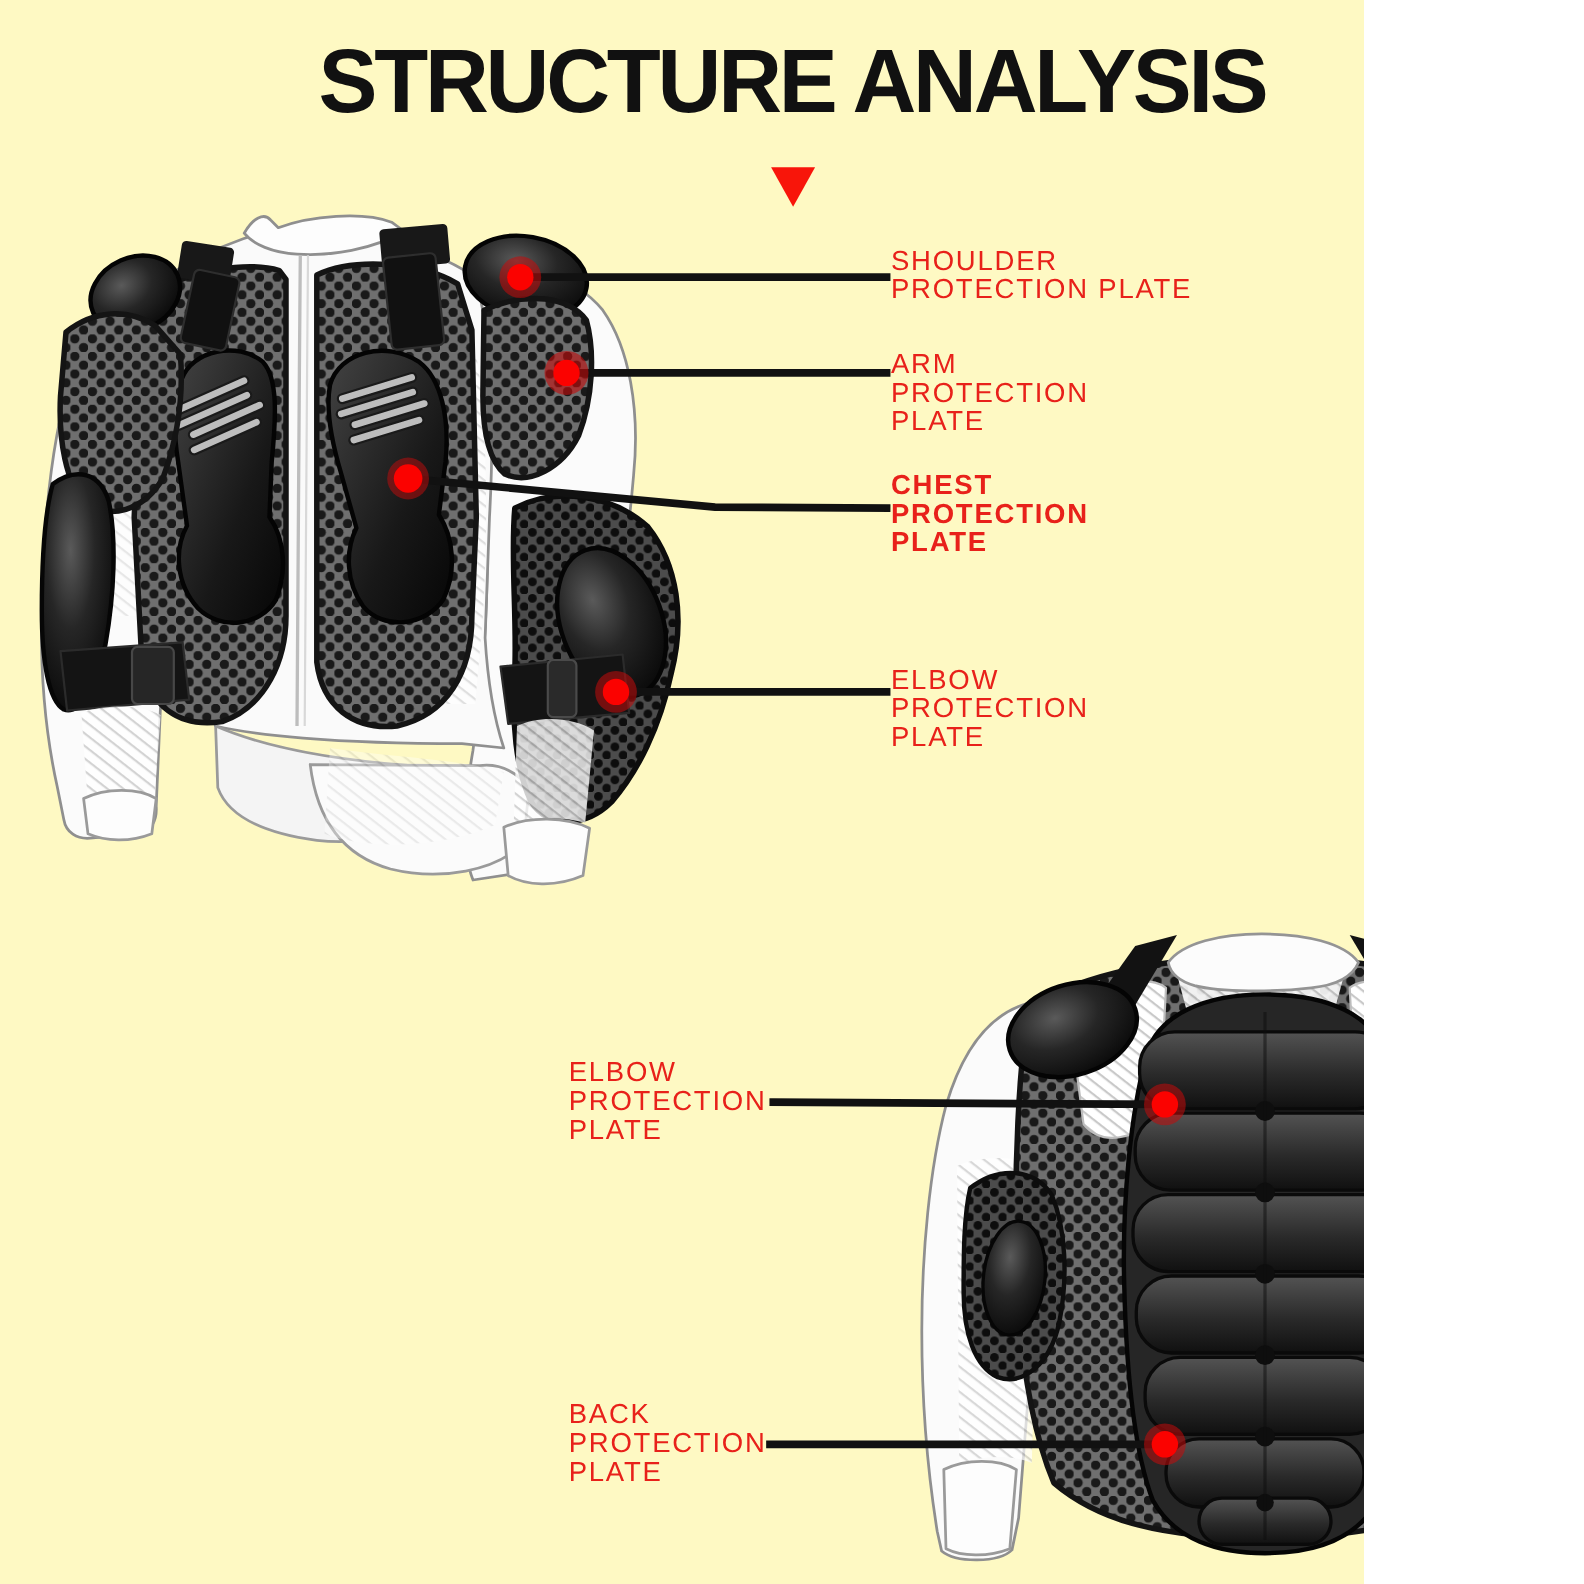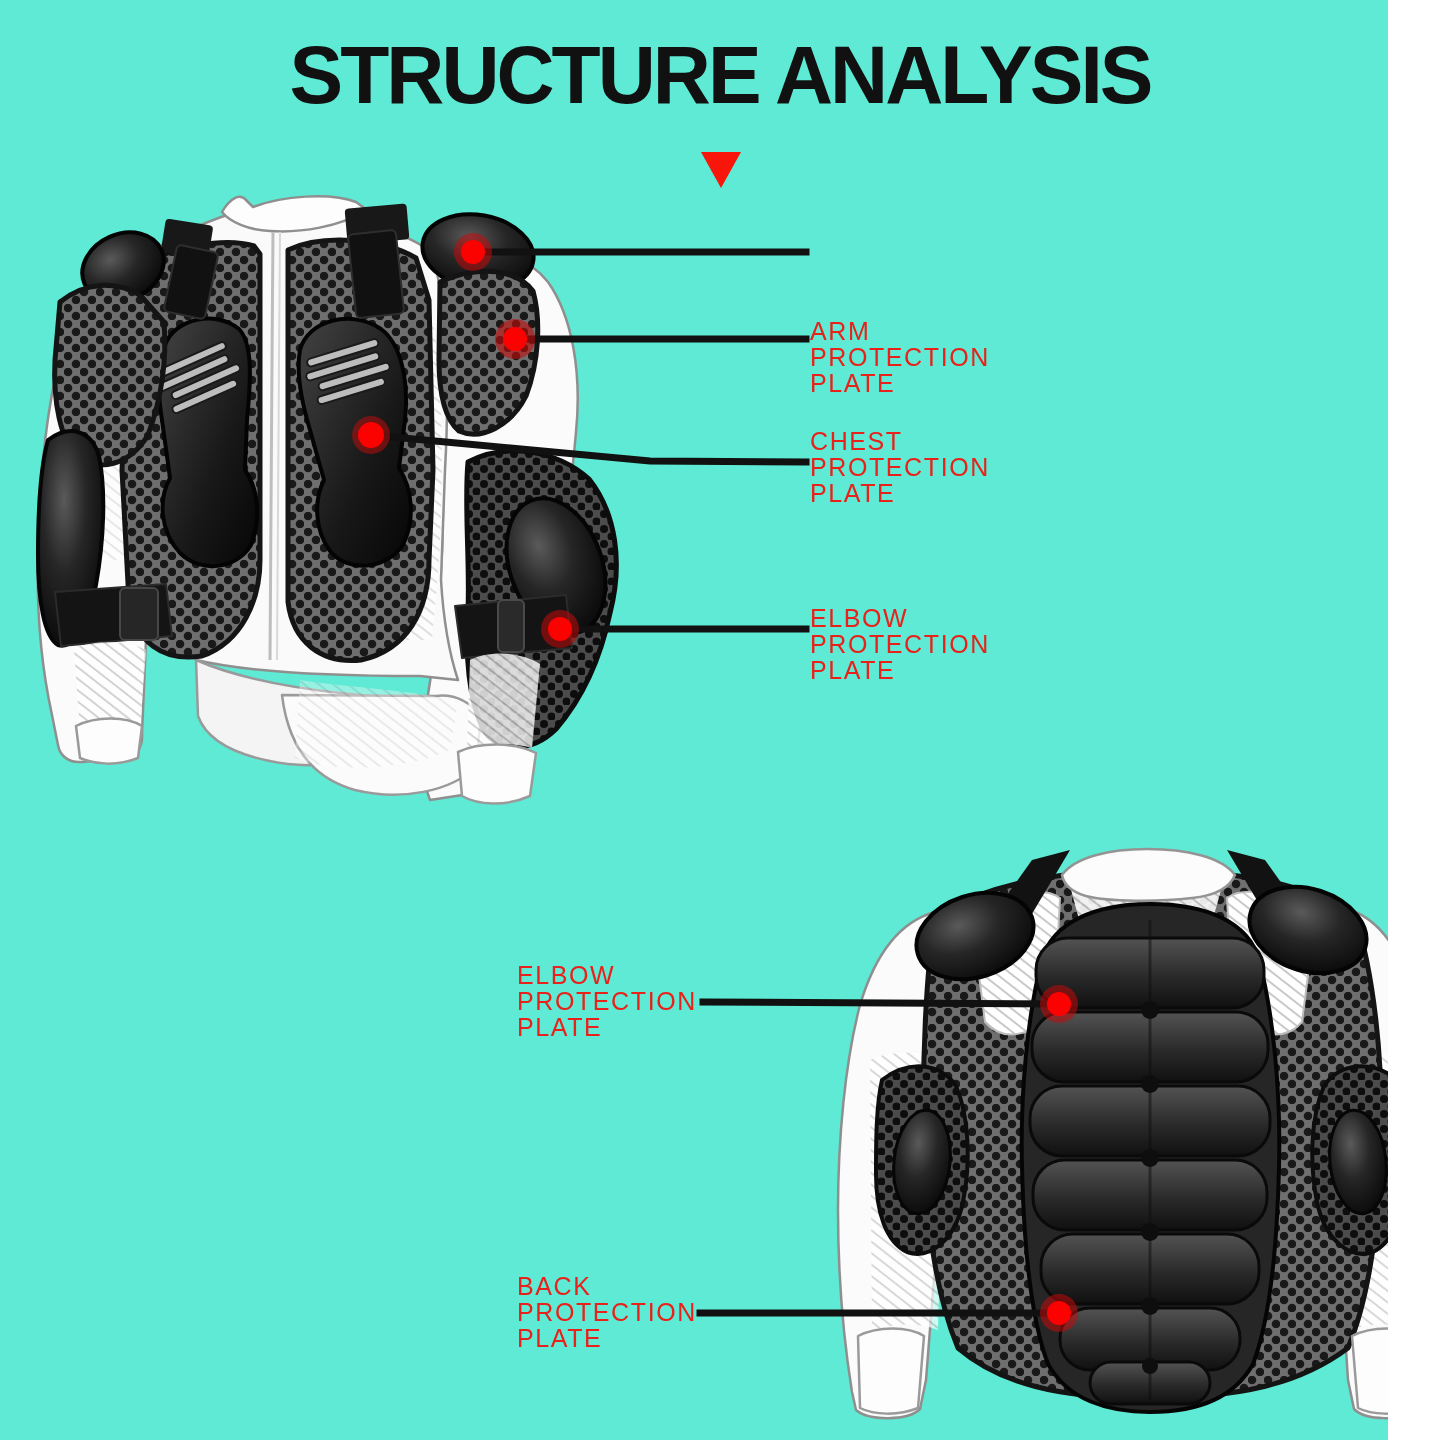--- a/index.html
+++ b/index.html
@@ -1,16 +1,16 @@
 <!DOCTYPE html>
 <html><head>
 <meta charset="utf-8">
 <style>
   html,body{margin:0;padding:0;background:#ffffff;}
-  .page{position:relative;width:1388px;height:1440px;background:#5eead4;overflow:hidden;
+  .page{position:relative;width:1240px;height:1440px;background:#fef9c3;overflow:hidden;
         font-family:"Liberation Sans", sans-serif;}
   .title{position:absolute;left:0;top:34px;width:1440px;text-align:center;
          font-size:82px;font-weight:bold;letter-spacing:-3px;color:#111;line-height:1;
          transform:scaleX(.98);transform-origin:center;}
   .pointer{position:absolute;left:701px;top:152px;width:0;height:0;
            border-left:20px solid transparent;border-right:20px solid transparent;
            border-top:36px solid #f8150a;}
   .art{position:absolute;left:0;top:0;}
   .callout-label{position:absolute;color:#e8211a;font-size:25px;line-height:26px;
                  font-weight:400;letter-spacing:1.6px;white-space:nowrap;}
@@ -232,26 +232,30 @@
         <circle class="dot-ring" r="19" fill="#c40b0b" opacity="0.55"></circle>
           <circle class="dot-core" r="12" fill="#fb0200"></circle>
       </g>
       <g transform="translate(1059,1313)">
         <circle class="dot-ring" r="19" fill="#c40b0b" opacity="0.55"></circle>
           <circle class="dot-core" r="12" fill="#fb0200"></circle>
       </g>
     </g>
   </svg>
 
+  <div class="callout-label" style="left: 810px; top: 224px; color: rgb(232, 33, 26);">
+    <span>SHOULDER</span>
+    <span>PROTECTION PLATE</span>
+  </div>
   <div class="callout-label" style="left: 810px; top: 318px; color: rgb(232, 33, 26);">
     <span>ARM</span>
     <span>PROTECTION</span>
     <span>PLATE</span>
   </div>
-  <div class="callout-label" style="left: 810px; top: 428px; color: rgb(232, 33, 26);">
+  <div class="callout-label" style="left: 810px; top: 428px; color: rgb(232, 33, 26); font-weight: bold;">
     <span>CHEST</span>
     <span>PROTECTION</span>
     <span>PLATE</span>
   </div>
   <div class="callout-label" style="left: 810px; top: 605px; color: rgb(232, 33, 26);">
     <span>ELBOW</span>
     <span>PROTECTION</span>
     <span>PLATE</span>
   </div>
   <div class="callout-label" style="left: 517px; top: 962px; color: rgb(232, 33, 26);">

